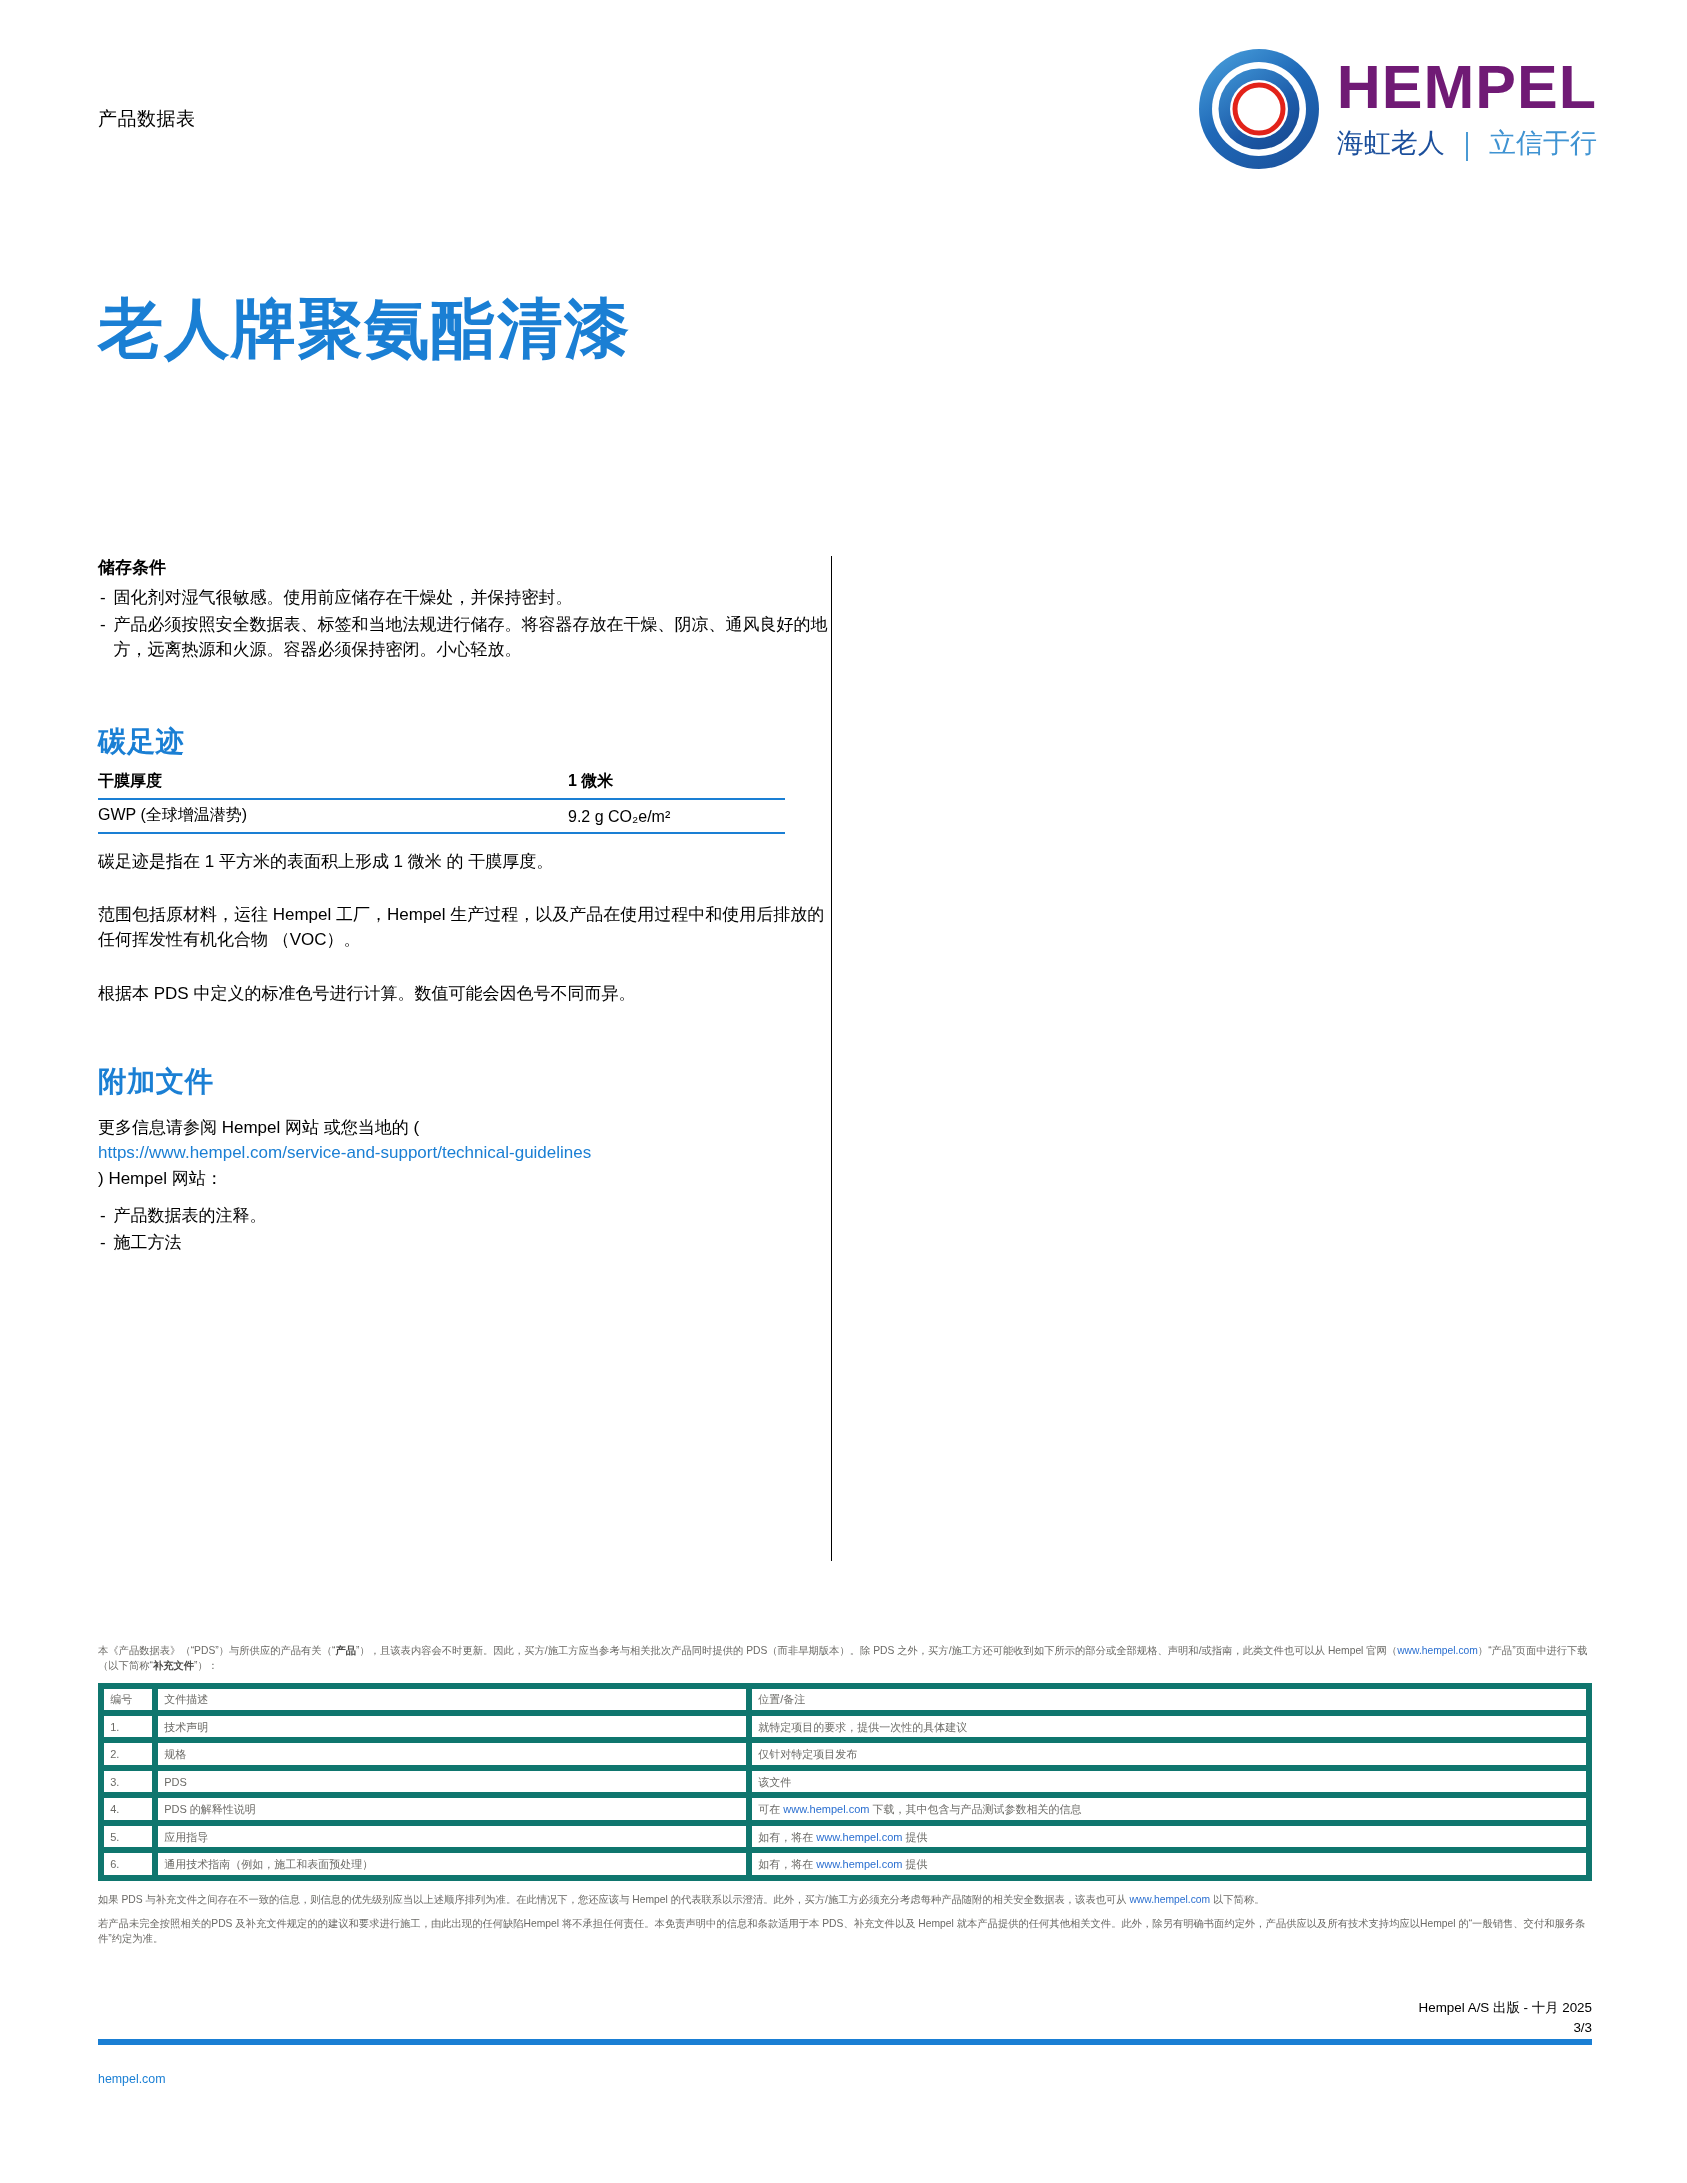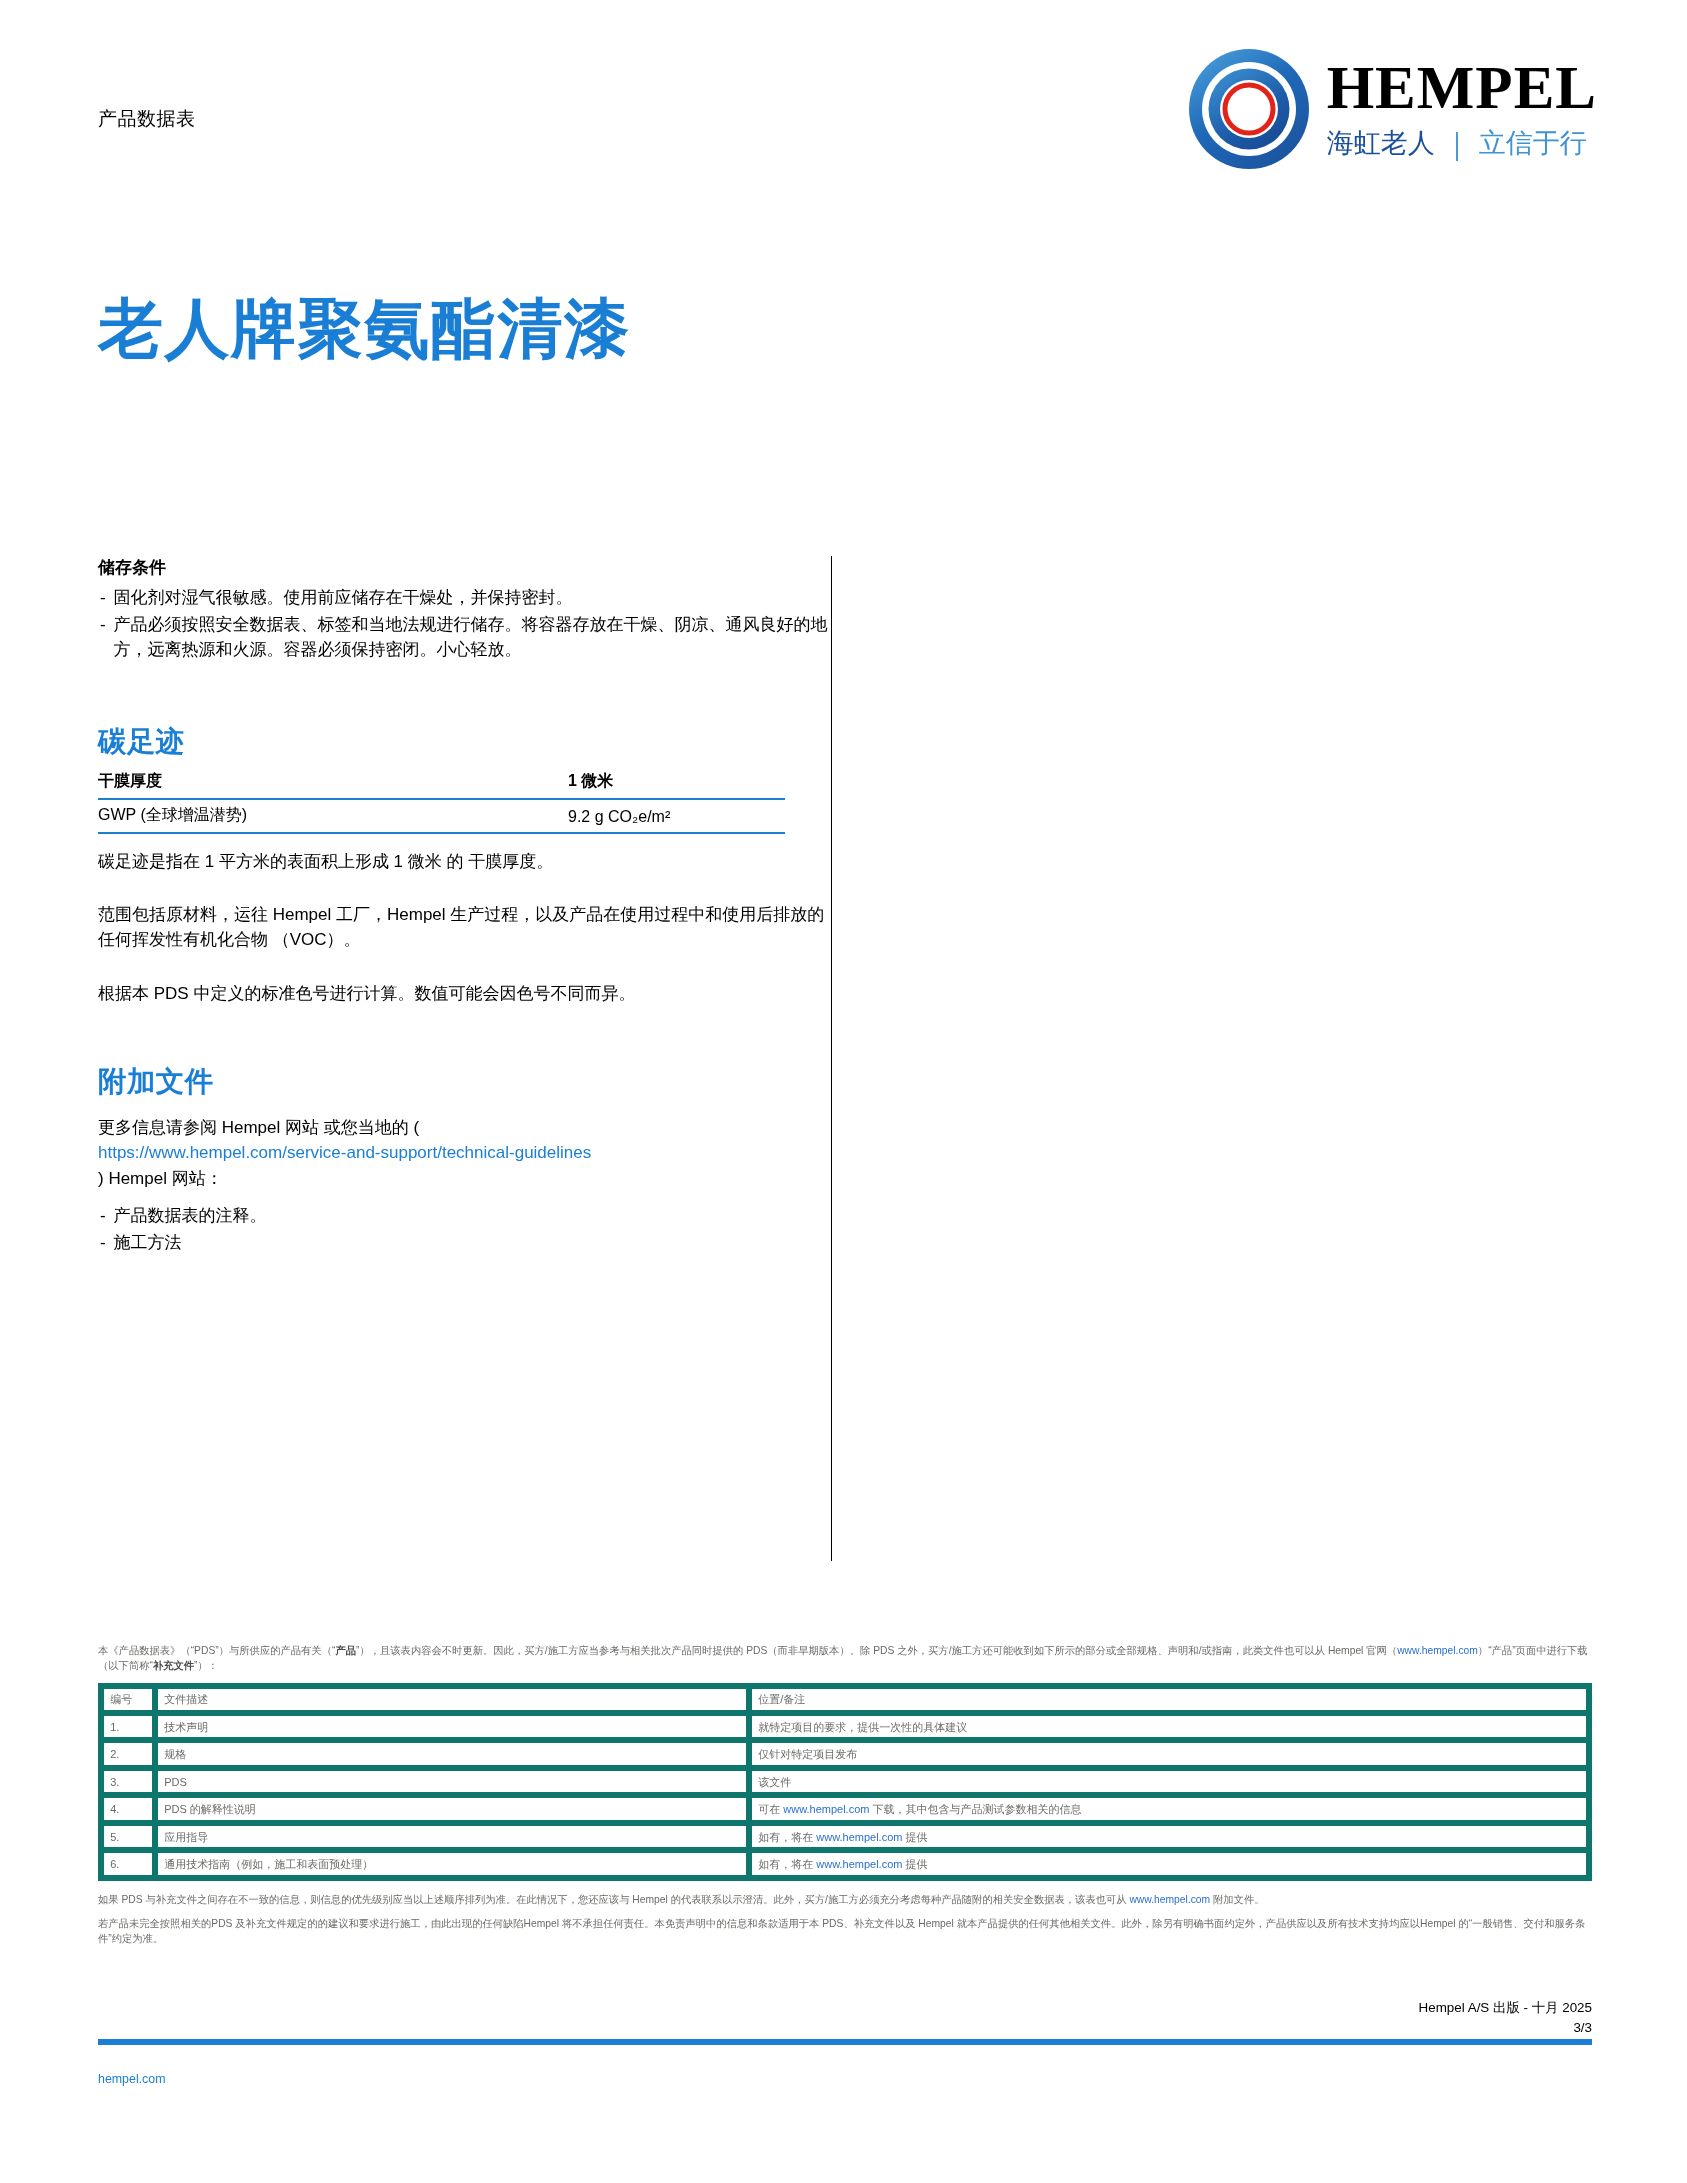--- a/index.html
+++ b/index.html
@@ -67,23 +67,23 @@
   .ring-red {
     width: 53px; height: 53px;
     background: transparent;
     border: 5.7px solid #e2231a;
   }
   .logo-text { display: flex; flex-direction: column; }
   .logo-word {
     font-size: 61px;
     font-weight: bold;
     letter-spacing: 1px;
-    color: #000000;
+    color: #701a75;
     line-height: 1.0;
-    font-family: Liberation Serif, serif;
+    font-family: Liberation Sans, sans-serif;
   }
   .logo-sub {
     margin-top: 6.2px;
     display: flex;
     align-items: flex-end;
     gap: 21px;
     font-size: 27px;
     color: #1b4f9c;
   }
   .logo-sub .sep {
@@ -367,21 +367,21 @@
         <td><span>如有，将在 </span><a class="fp-link" href="#">www.hempel.com</a><span> 提供</span></td>
       </tr>
       <tr>
         <td>6.</td>
         <td>通用技术指南（例如，施工和表面预处理）</td>
         <td><span>如有，将在 </span><a class="fp-link" href="#">www.hempel.com</a><span> 提供</span></td>
       </tr>
     </tbody>
   </table>
 
-  <p><span>如果 PDS 与补充文件之间存在不一致的信息，则信息的优先级别应当以上述顺序排列为准。在此情况下，您还应该与 Hempel 的代表联系以示澄清。此外，买方/施工方必须充分考虑每种产品随附的相关安全数据表，该表也可从 </span><a class="fp-link" href="#">www.hempel.com</a><span> 附加文件。</span></p>
+  <p><span>如果 PDS 与补充文件之间存在不一致的信息，则信息的优先级别应当以上述顺序排列为准。在此情况下，您还应该与 Hempel 的代表联系以示澄清。此外，买方/施工方必须充分考虑每种产品随附的相关安全数据表，该表也可从 </span><a class="fp-link" href="#">www.hempel.com</a><span> 以下简称。</span></p>
 
   <p>若产品未完全按照相关的PDS 及补充文件规定的的建议和要求进行施工，由此出现的任何缺陷Hempel 将不承担任何责任。本免责声明中的信息和条款适用于本 PDS、补充文件以及 Hempel 就本产品提供的任何其他相关文件。此外，除另有明确书面约定外，产品供应以及所有技术支持均应以Hempel 的“一般销售、交付和服务条件”约定为准。</p>
 </div>
 
 <div class="bottom-rule"></div>
 <div class="footer-left">
   <a class="link" href="#">hempel.com</a>
 </div>
 <div class="footer-right">
   <div>Hempel A/S 出版 - 十月 2025</div>

